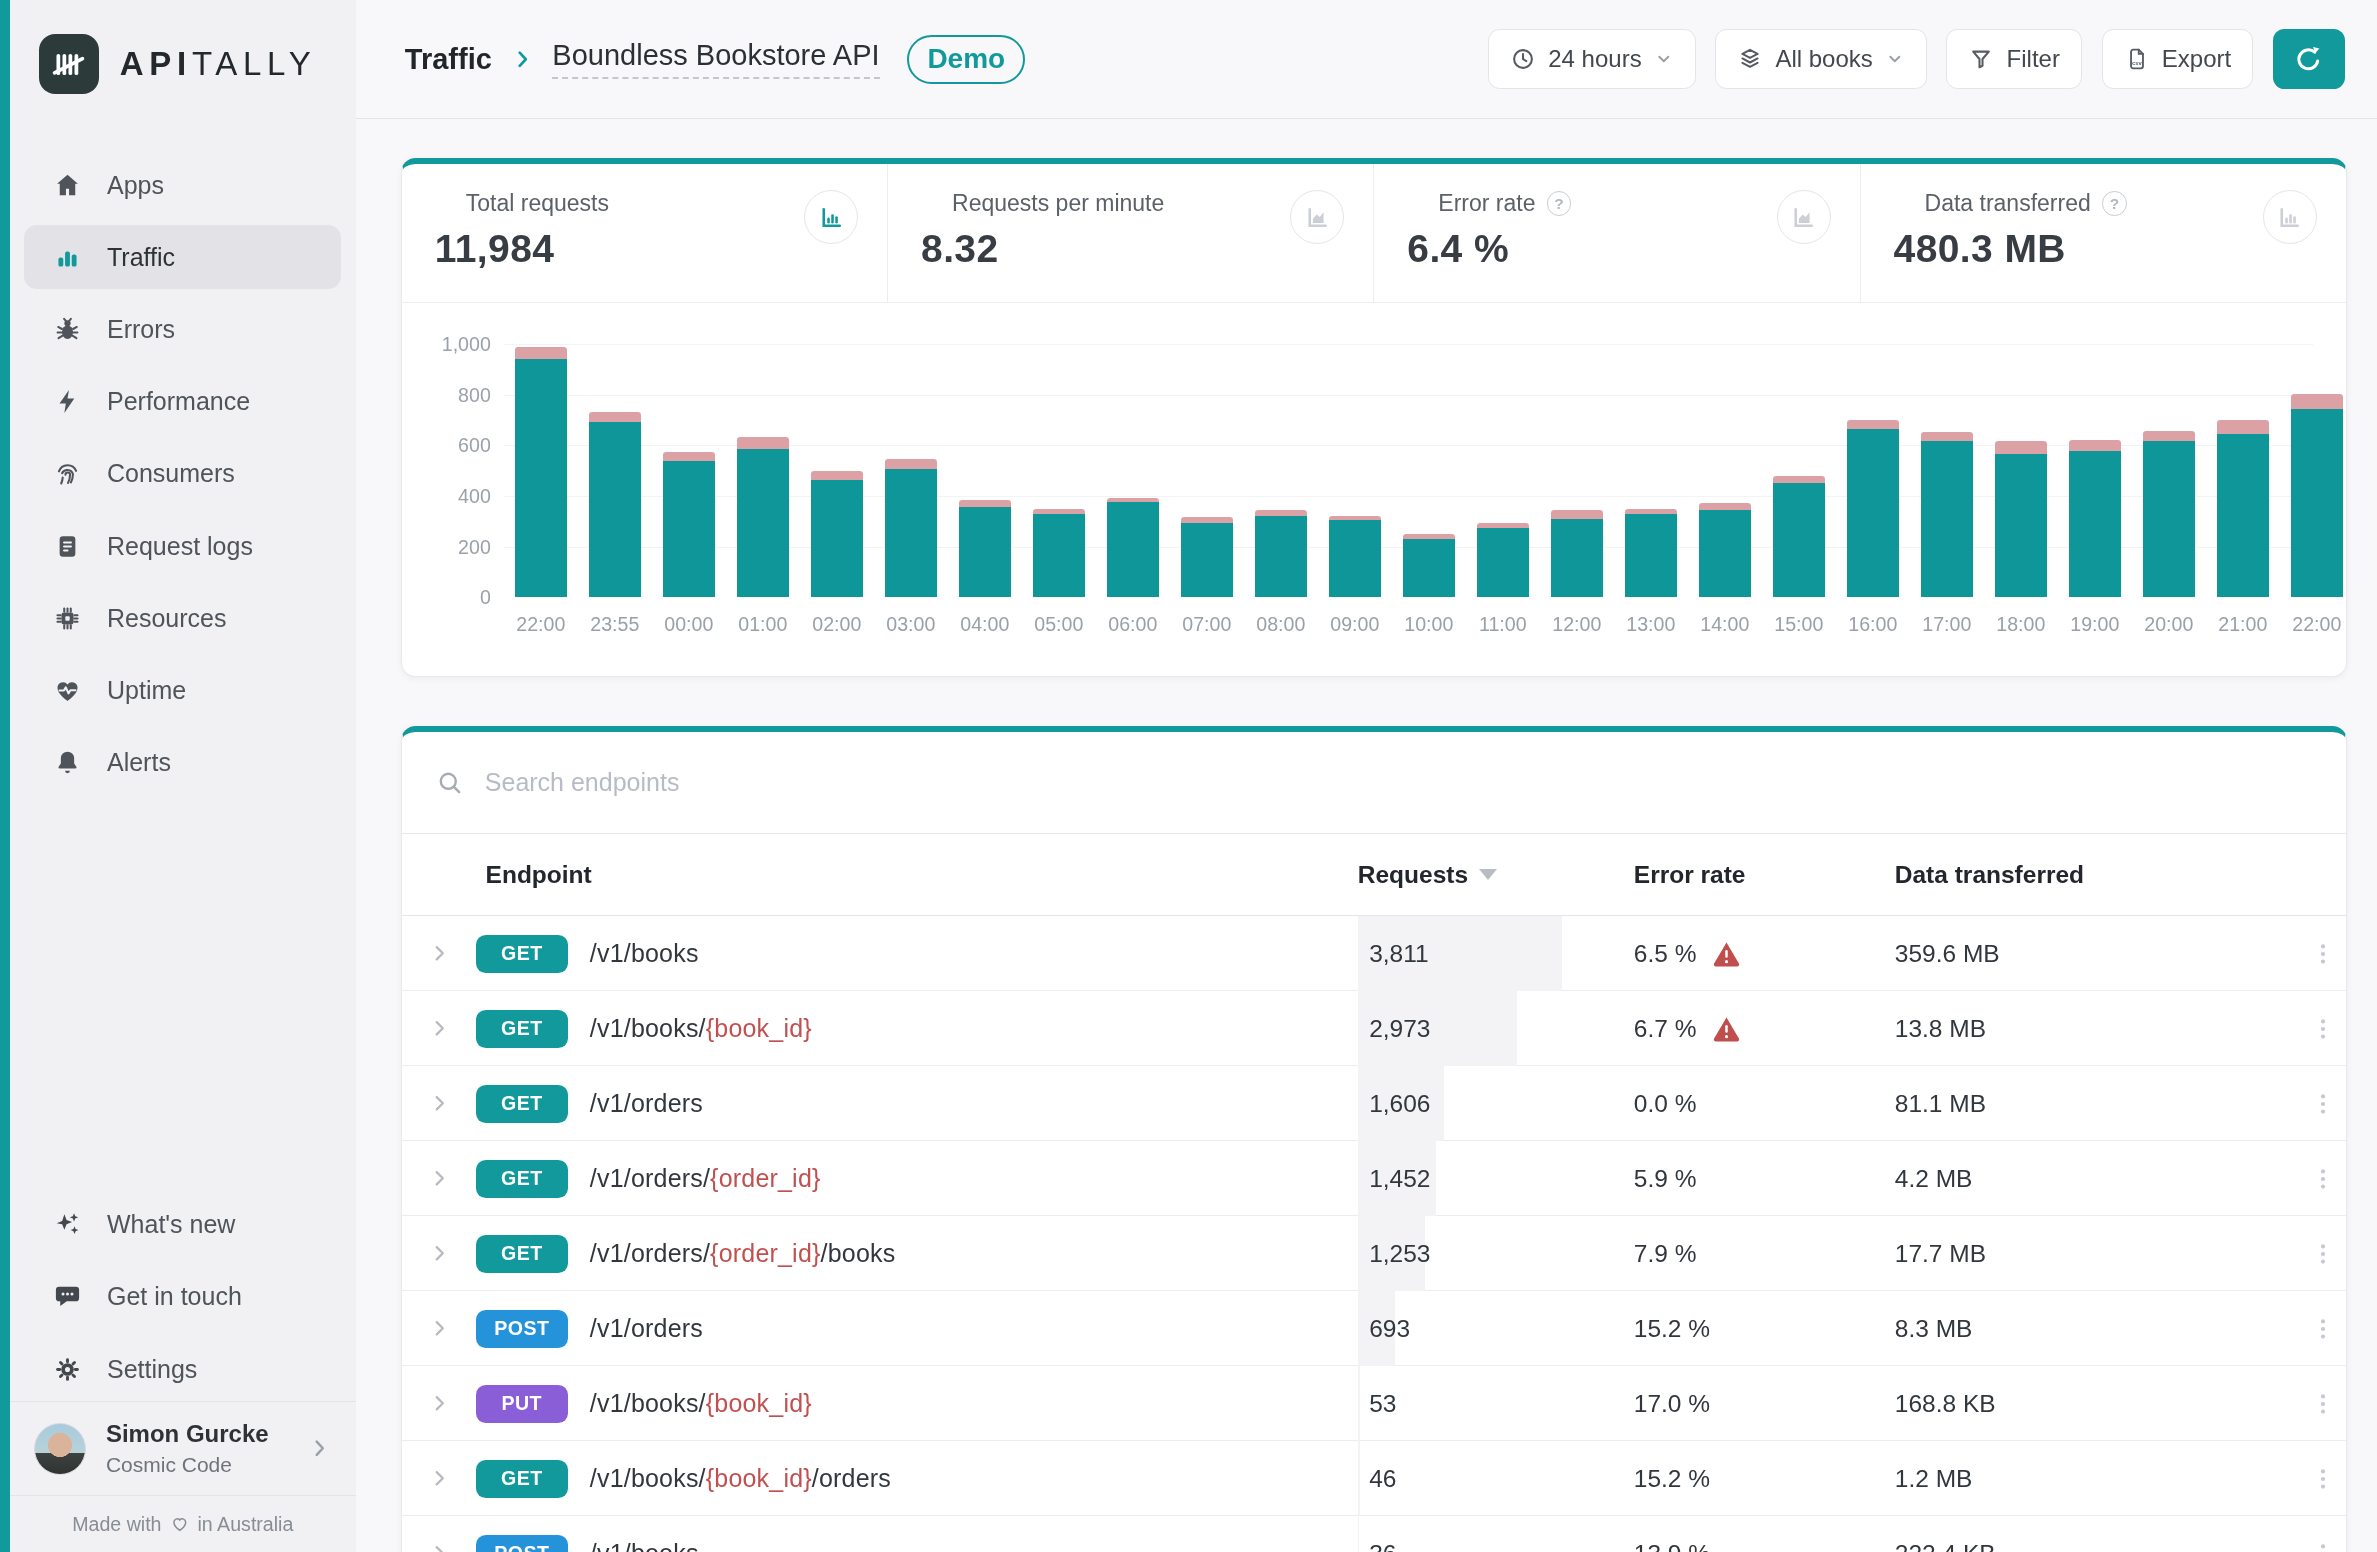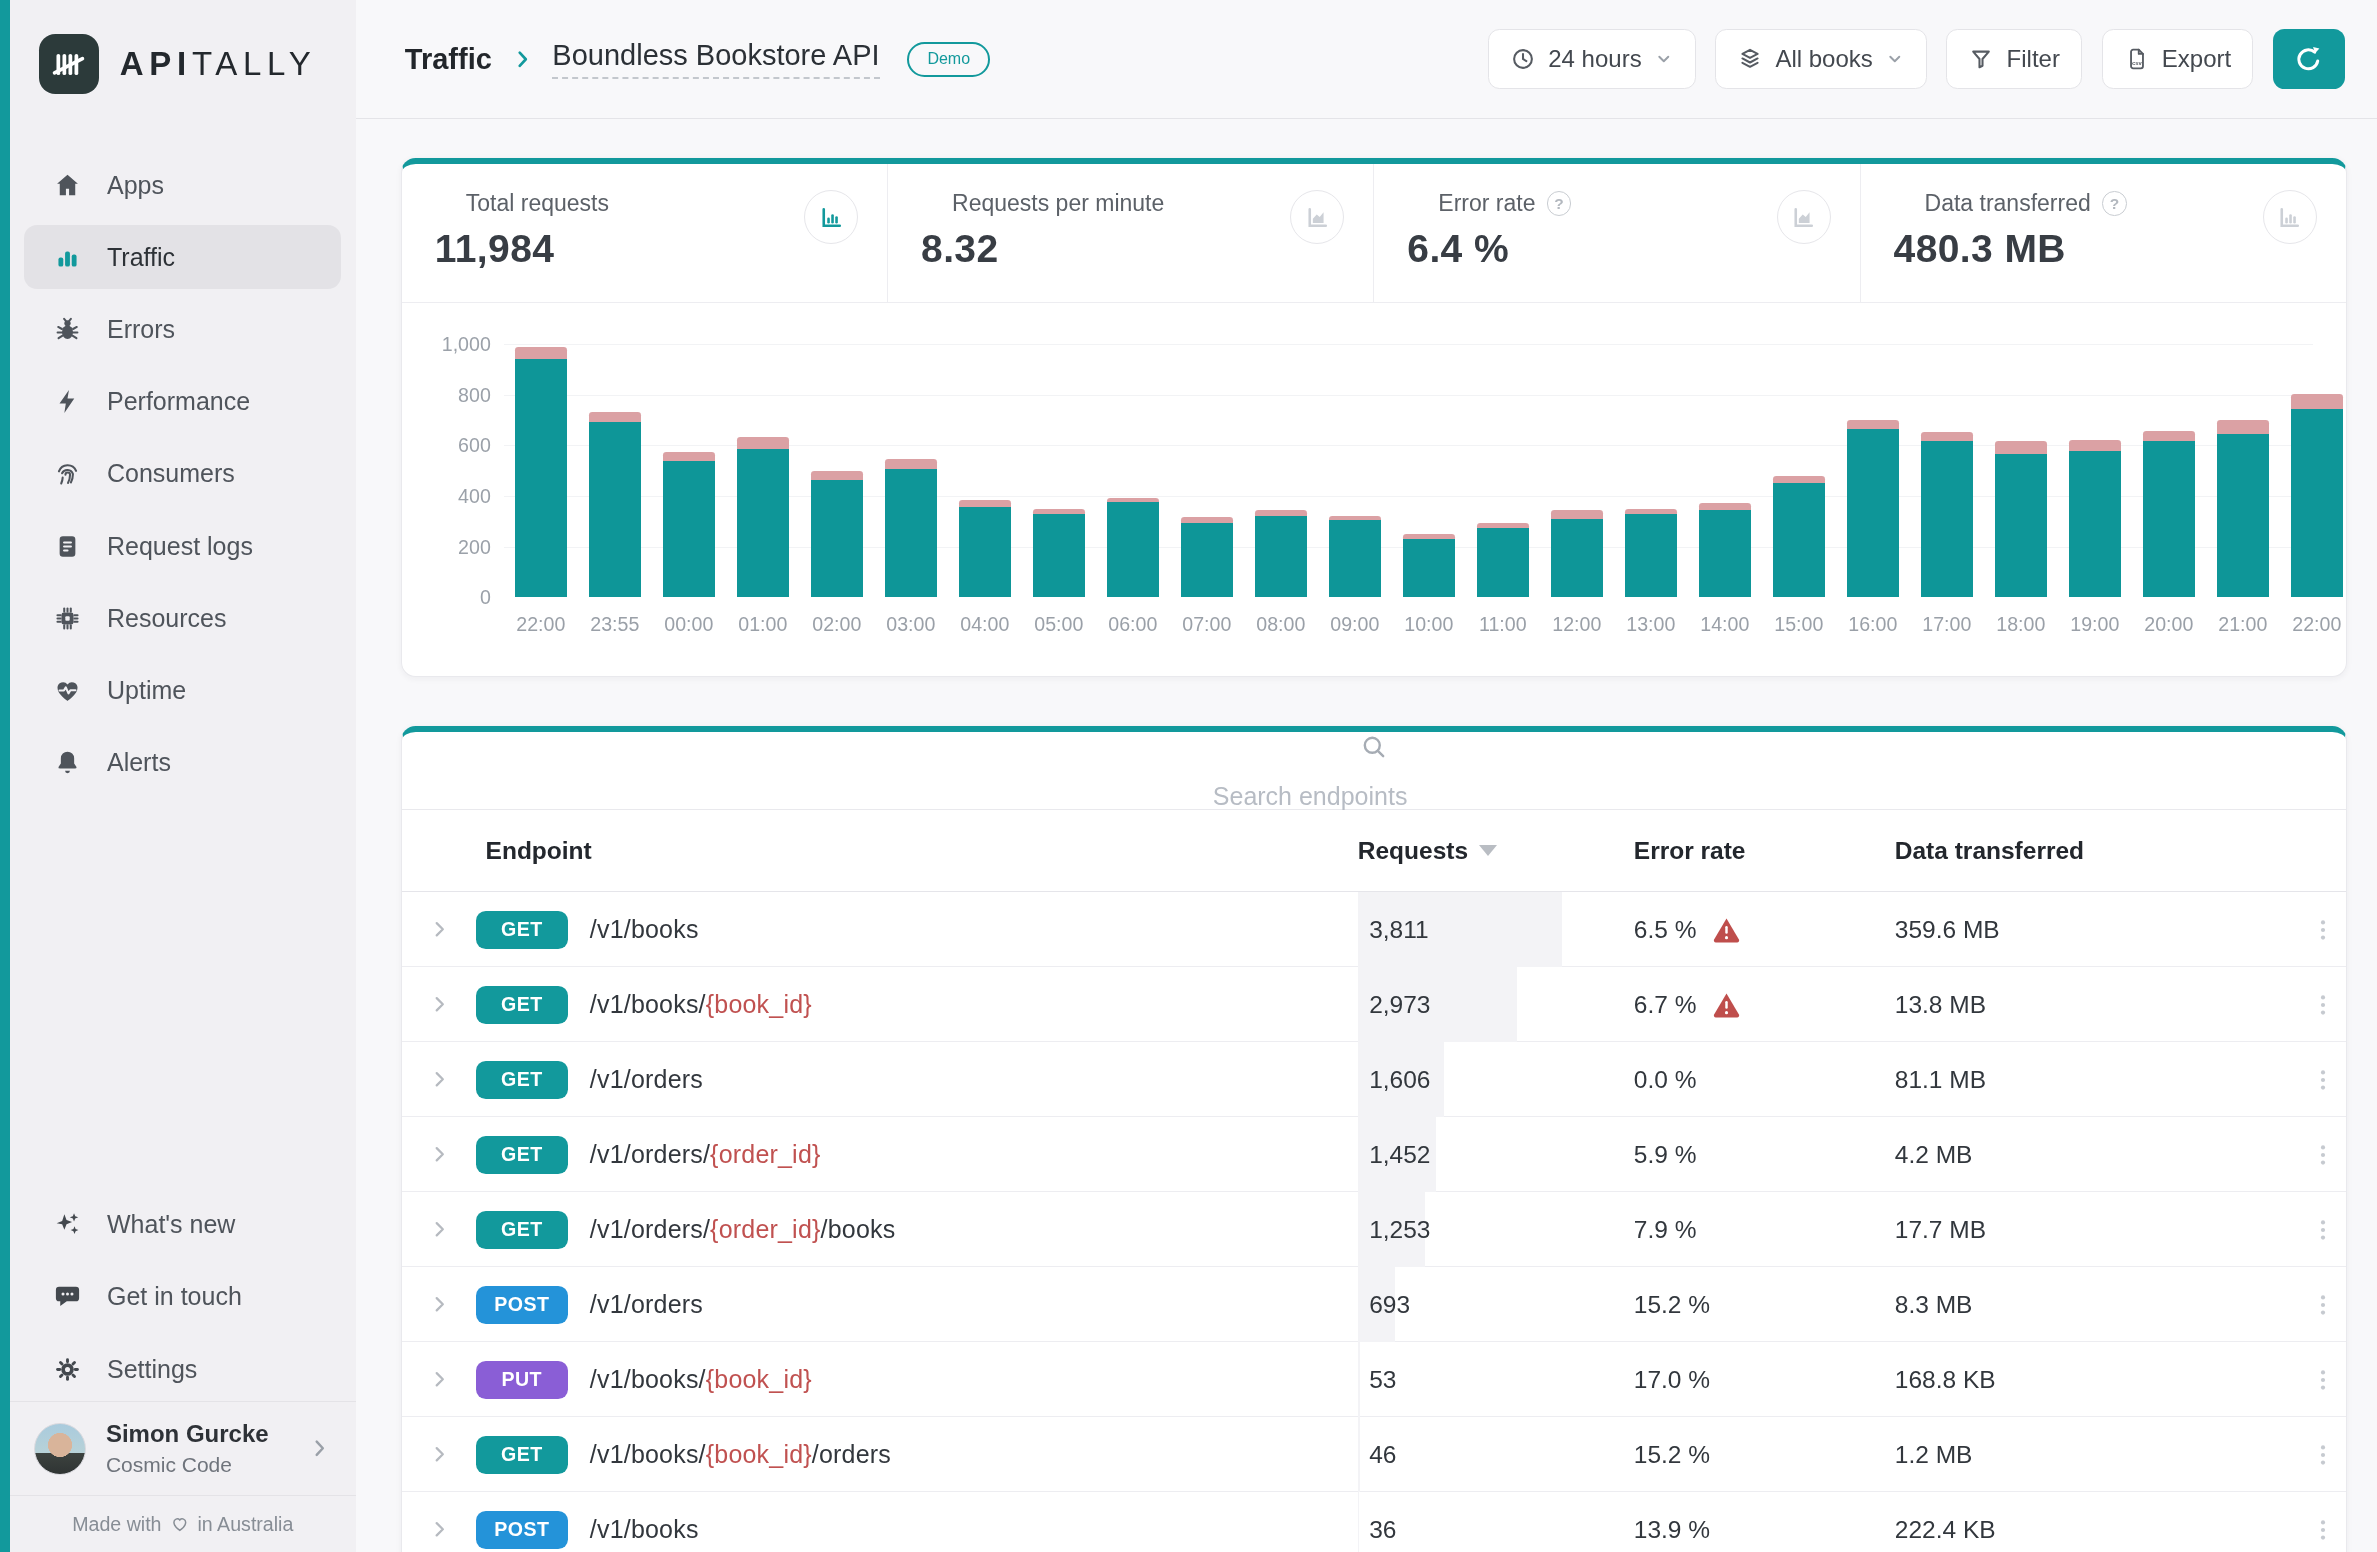--- a/index.html
+++ b/index.html
@@ -40,21 +40,21 @@
   .side-footer { border-top:1.6px solid #e4e3e7; height:57px; display:flex; align-items:center; justify-content:center; gap:8.2px; font-size:19.6px; color:#878d95; }
   .side-footer svg { width:19.6px; height:19.6px; }
 
   
   .main { flex:1; display:flex; flex-direction:column; }
   .topbar { height:119px; flex:none; display:flex; align-items:center; padding:0 33px 0 49px; border-bottom:1.6px solid #e4e4e8; }
   .crumbs { display:flex; align-items:center; gap:18px; }
   .crumb-root { font-size:29px; font-weight:700; color:#22262b; }
   .crumb-chev { width:24.5px; height:24.5px; }
   .crumb-app { font-size:29px; color:#2b3036; border-bottom:2.5px dashed #c3c7cd; padding-bottom:5.7px; }
-  .demo-badge { margin-left:9.8px; border:2.5px solid #12999c; color:#12999c; border-radius:816px; font-size:16px; font-weight:400; padding:6.5px 18px; }
+  .demo-badge { margin-left:9.8px; border:2.5px solid #12999c; color:#12999c; border-radius:816px; font-size:28px; font-weight:700; padding:6.5px 18px; }
   .controls { margin-left:auto; display:flex; align-items:center; gap:19.6px; }
   .ctl-btn { display:flex; align-items:center; gap:12.3px; height:60px; padding:0 21px; background:#fff; border:1.6px solid #e4e4e8; border-radius:11.4px; font-size:24px; color:#43484f; cursor:pointer; }
   .ctl-btn svg.lead { width:26px; height:26px; }
   .ctl-btn svg.chev { width:19.6px; height:19.6px; }
   .refresh-btn { width:72px; height:60px; background:#12999c; border:none; border-radius:11.4px; display:flex; align-items:center; justify-content:center; cursor:pointer; }
   .refresh-btn svg { width:33px; height:33px; }
 
   .content { padding:39px 31px 0 45px; }
   .card { background:#fff; border:1.6px solid #e9e9ed; border-top:6.5px solid #12999c; border-radius:14.7px; box-shadow:0 1.6px 6.5px rgba(40,40,60,.05); }
 
@@ -78,21 +78,21 @@
   .gridline { position:absolute; left:0; right:0; border-top:1.6px solid #f2f3f5; }
   .bars { position:absolute; inset:0; display:flex; }
   .bar-col { width:74px; flex:none; display:flex; flex-direction:column; justify-content:flex-end; align-items:center; }
   .bar-err { width:52px; background:#dba1a4; border-radius:3.3px 3.3px 0 0; }
   .bar-ok { width:52px; background:#0e9698; }
   .x-labels { display:flex; margin-left:69px; margin-top:16.3px; }
   .x-labels div { width:74px; flex:none; text-align:center; font-size:19.6px; color:#9aa0a8; }
 
   
   .endpoints-card { width:1946px; height:980px; overflow:hidden; }
-  .search-row { height:78px; display:flex; align-items:center; gap:21px; padding:0 33px; border-bottom:1.6px solid #e9e9ed;flex-direction:column; }
+  .search-row { height:102px; display:flex; align-items:center; gap:21px; padding:0 33px; border-bottom:1.6px solid #e9e9ed; }
   .search-row svg { width:29px; height:29px; flex:none; }
   .search-row input { flex:1; border:none; outline:none; background:transparent; font-size:25px; color:#3a3f45; font-family:"Liberation Sans", sans-serif; }
   .search-row input::placeholder { color:#b7bcc4; }
 
   .tgrid { display:grid; grid-template-columns:74px 114px 768px 276px 261px 404px 49px; align-items:center; }
   .t-head { height:82px; border-bottom:1.6px solid #e5e5ea; font-size:24.5px; font-weight:700; color:#23272d; }
   .t-head .h-endpoint { grid-column:2; padding-left:9.8px; }
   .t-head .h-req { display:flex; align-items:center; gap:11.4px; }
   .sort-arrow { width:0; height:0; border-left:9px solid transparent; border-right:9px solid transparent; border-top:11.4px solid #b9bdc3; }
 

